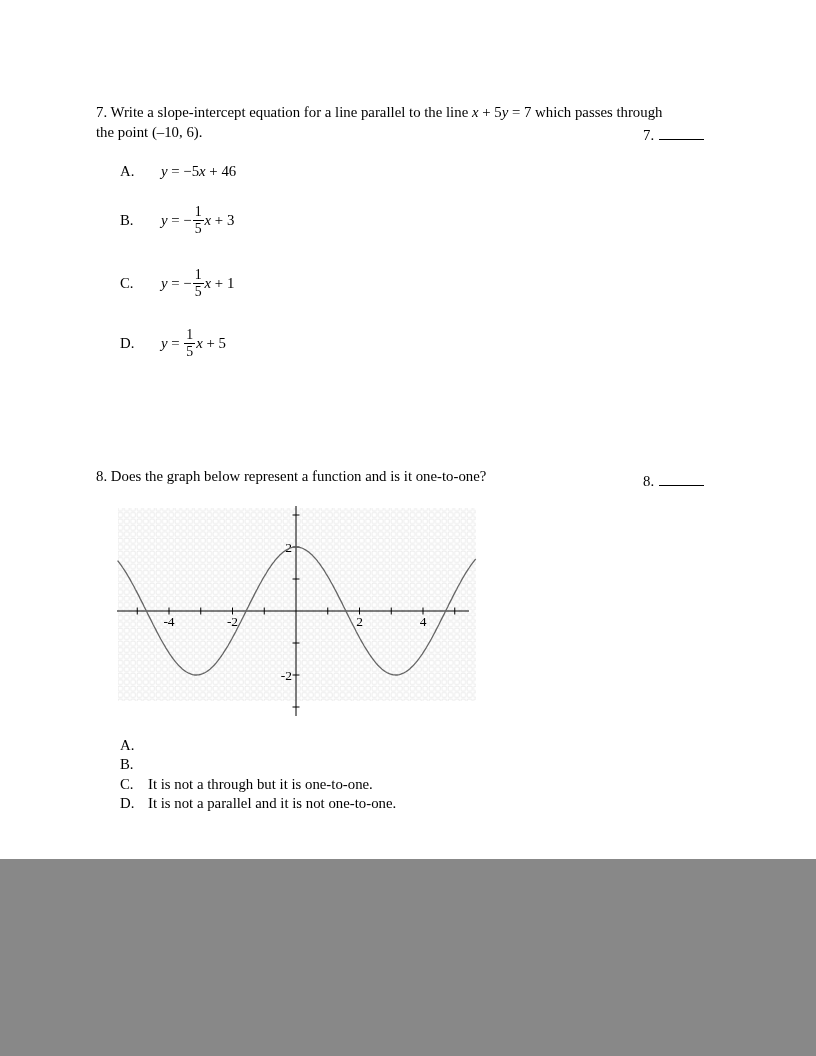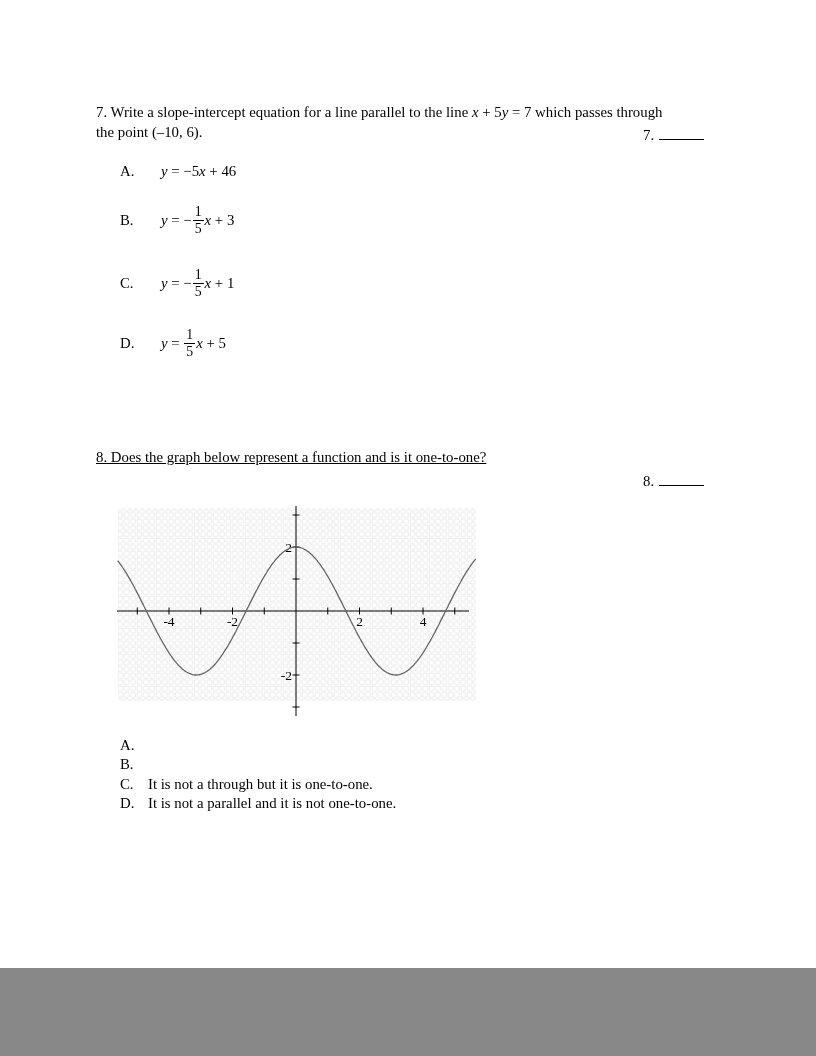--- a/index.html
+++ b/index.html
@@ -1,37 +1,37 @@
 <!DOCTYPE html>
 <html><head>
 <meta charset="utf-8">
 <style>
   html,body{margin:0;padding:0;background:#888;}
-  .page{position:relative;width:816px;height:968px;margin:0 auto;background:#ffffff;
+  .page{position:relative;width:816px;height:859px;margin:0 auto;background:#ffffff;
         font-family:"Liberation Serif","DejaVu Serif",serif;font-size:14.8px;color:#000;overflow:hidden;}
   .abs{position:absolute;}
   
   #q7-text{left:96px;top:103px;width:624px;line-height:19.8px;}
   .answer{position:absolute;left:643px;white-space:nowrap;}
   #ans7{top:123px;}
   #ans8{top:469px;}
   .blank{display:inline-block;width:45px;height:1.05em;border-bottom:1px solid #000;margin-left:5px;}
   .opt7{position:absolute;left:120px;display:flex;align-items:center;}
   .opt7 .letter{width:41px;}
   #q7o0{top:160px;height:22px;}
   #q7o1{top:197px;height:46px;}
   #q7o2{top:260px;height:46px;}
   #q7o3{top:320px;height:46px;}
   .eq{display:flex;align-items:center;}
   .eq span,.eq i{white-space:pre;}
   .frac{display:inline-flex;flex-direction:column;align-items:center;margin:0 1px;}
   .frac .num,.frac .den{font-size:13.8px;line-height:16px;padding:0 2px;text-align:center;}
   .frac .num{border-bottom:1px solid #000;}
   
-  #q8-text{left:96px;top:448px;width:545px;line-height:19.8px;text-decoration:underline;}
+  #q8-text{left:96px;top:467px;width:545px;line-height:19.8px;}
   #graph-wrap{left:117px;top:505px;width:364px;height:213px;}
   #q8-opts{left:120px;top:736px;line-height:19.3px;}
   .opt8{display:flex;}
   .opt8 .letter{width:28px;}
   
   #footer{left:634px;top:991px;font-size:14px;}
 </style>
 </head>
 <body>
 

